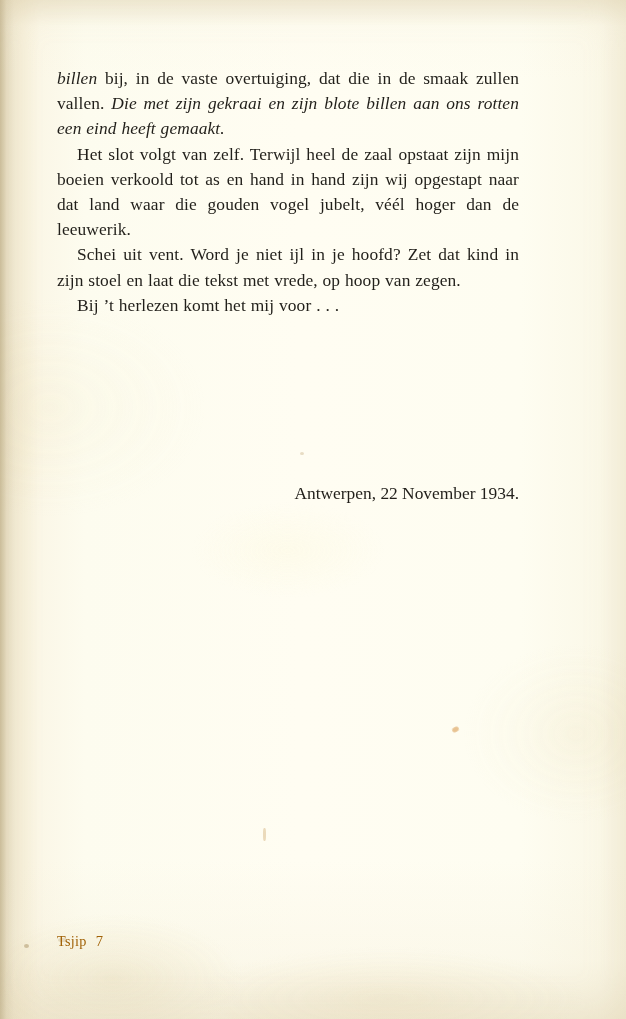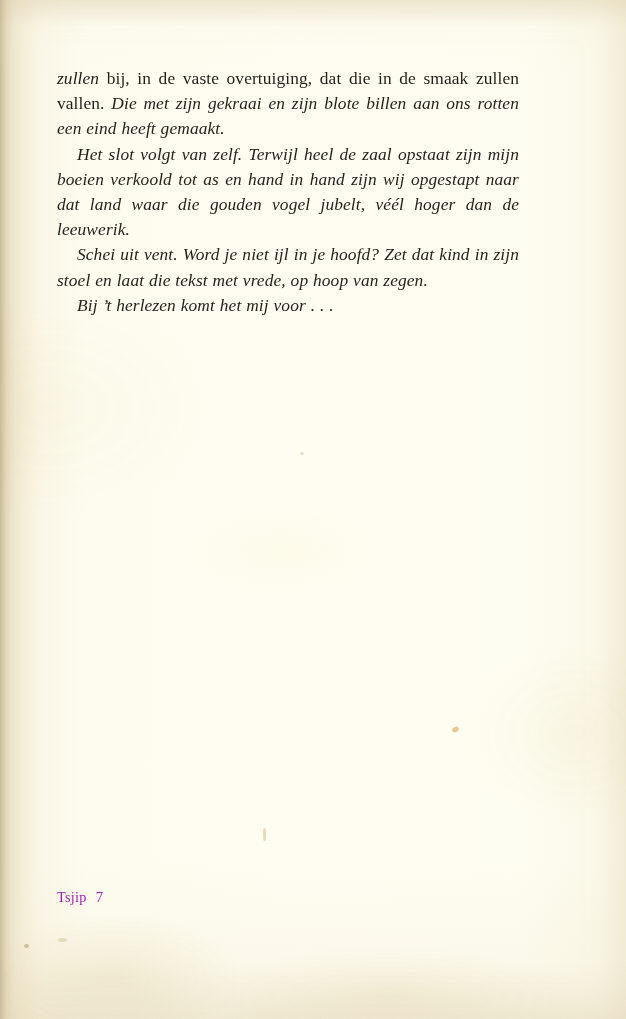--- a/index.html
+++ b/index.html
@@ -89,41 +89,41 @@
   p.para {
     margin: 0;
     font-size: 17.4px;
     line-height: 25.2px;
     text-align: justify;
     text-align-last: left;
     letter-spacing: .1px;
     word-spacing: .4px;
   }
   p.para .ital { font-style: italic; }
-  p.indent { text-indent: 20px; font-style: italic; }
+  p.indent { text-indent: 20px; }
 
   .colophon {
     position: absolute;
     left: 0;
     width: 462px;
     top: 415px;
     text-align: right;
     font-size: 17.4px;
     line-height: 25.2px;
     padding-right: 1px;
   }
 
   
   .footer-left {
     position: absolute;
     left: 57px;
-    top: 889px;
+    top: 933px;
     font-size: 14.2px;
     letter-spacing: .3px;
-    color: #a21caf;
+    color: #a16207;
   }
   .footer-left .sig-num { margin-left: 9px; font-size: 14.6px; }
 
   .footer-right {
     position: absolute;
     left: 380px;
     top: 886px;
     width: 139px;
     text-align: right;
     font-size: 18px;
@@ -150,36 +150,37 @@
 
   <span class="speck speck-a"></span>
   <span class="speck speck-b"></span>
   <span class="speck speck-c"></span>
   <span class="speck speck-d"></span>
   <span class="speck speck-e"></span>
 
   <div class="textblock">
 
     <p class="para">
-      <span class="ital">zullen</span><span> bij, in de vaste overtuiging, dat die in de smaak zullen vallen. </span><span class="ital">Die met zijn gekraai en zijn blote billen aan ons rotten een eind heeft gemaakt.</span>
+      <span class="ital">billen</span><span> bij, in de vaste overtuiging, dat die in de smaak zullen vallen. </span><span class="ital">Die met zijn gekraai en zijn blote billen aan ons rotten een eind heeft gemaakt.</span>
     </p>
 
     <p class="para indent">
       <span>Het slot volgt van zelf. Terwijl heel de zaal opstaat zijn mijn boeien verkoold tot as en hand in hand zijn wij opgestapt naar dat land waar die gouden vogel jubelt, véél hoger dan de leeuwerik.</span>
     </p>
 
 
     <p class="para indent">
       <span>Schei uit vent. Word je niet ijl in je hoofd? Zet dat kind in zijn stoel en laat die tekst met vrede, op hoop van zegen.</span>
     </p>
 
     <p class="para indent">
       <span>Bij ’t herlezen komt het mij voor . . .</span>
     </p>
 
+    <div class="colophon">Antwerpen, 22 November 1934.</div>
   </div>
 
   <div class="footer-left">
     <span>Tsjip</span><span class="sig-num">7</span>
   </div>
 
 
   <div class="scan-soft"></div>
 </div>
 

